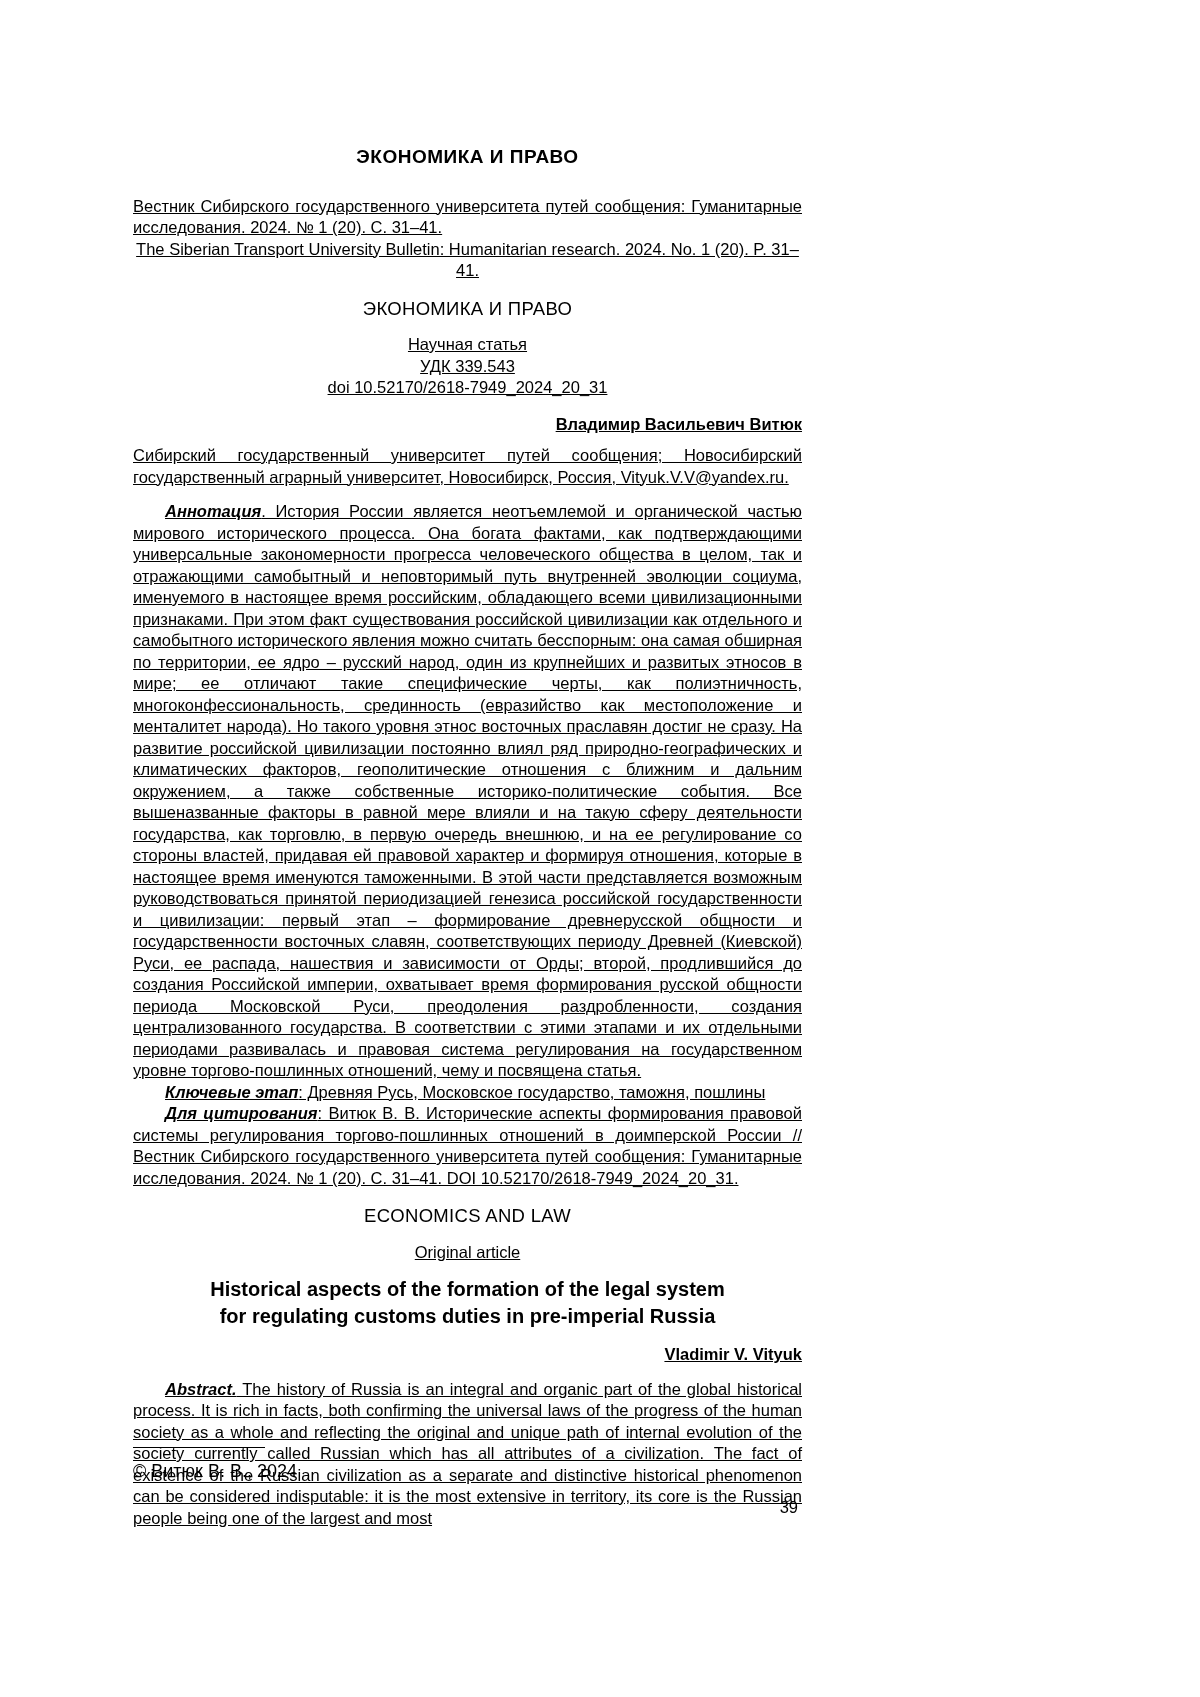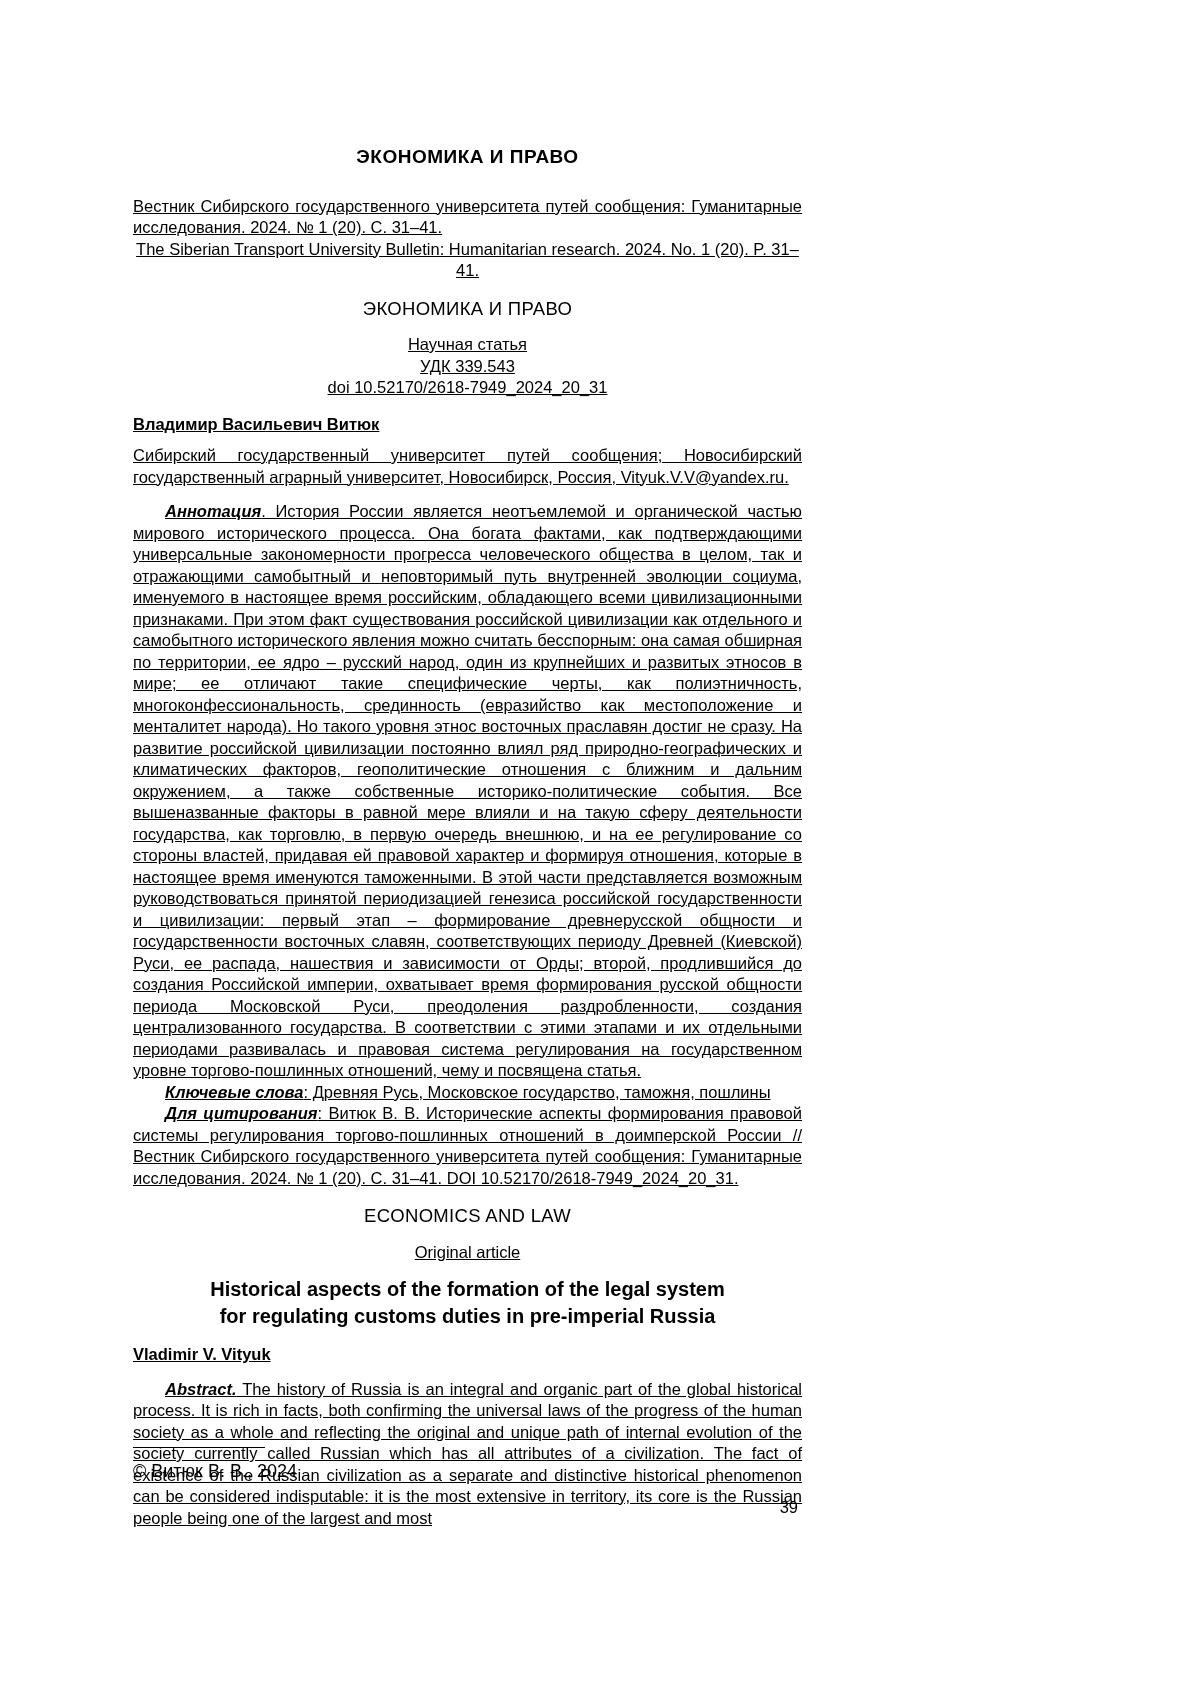--- a/index.html
+++ b/index.html
@@ -45,20 +45,21 @@
     font-weight: 700;
     text-align: center;
     line-height: 26.5px;
     white-space: pre-line;
     margin: 13px 0 0;
   }
 
   .author {
     font-weight: 700;
     margin-top: 15px;
+    text-align: right;
   }
 
   .affil {
     margin-top: 10px;
     text-align: justify;
   }
 
   .para {
     margin-top: 13px;
     text-align: justify;
@@ -104,21 +105,21 @@
   <p class="meta">УДК 339.543</p>
   <p class="meta">doi 10.52170/2618-7949_2024_20_31</p>
 
 
   <p class="author">Владимир Васильевич Витюк</p>
 
   <p class="affil">Сибирский государственный университет путей сообщения; Новосибирский государственный аграрный университет, Новосибирск, Россия, Vityuk.V.V@yandex.ru.</p>
 
   <p class="para"><span class="lead">Аннотация</span><span>. История России является неотъемлемой и органической частью мирового исторического процесса. Она богата фактами, как подтверждающими универсальные закономерности прогресса человеческого общества в целом, так и отражающими самобытный и неповторимый путь внутренней эволюции социума, именуемого в настоящее время российским, обладающего всеми цивилизационными признаками. При этом факт существования российской цивилизации как отдельного и самобытного исторического явления можно считать бесспорным: она самая обширная по территории, ее ядро – русский народ, один из крупнейших и развитых этносов в мире; ее отличают такие специфические черты, как полиэтничность, многоконфессиональность, срединность (евразийство как местоположение и менталитет народа). Но такого уровня этнос восточных праславян достиг не сразу. На развитие российской цивилизации постоянно влиял ряд природно-географических и климатических факторов, геополитические отношения с ближним и дальним окружением, а также собственные историко-политические события. Все вышеназванные факторы в равной мере влияли и на такую сферу деятельности государства, как торговлю, в первую очередь внешнюю, и на ее регулирование со стороны властей, придавая ей правовой характер и формируя отношения, которые в настоящее время именуются таможенными. В этой части представляется возможным руководствоваться принятой периодизацией генезиса российской государственности и цивилизации: первый этап – формирование древнерусской общности и государственности восточных славян, соответствующих периоду Древней (Киевской) Руси, ее распада, нашествия и зависимости от Орды; второй, продлившийся до создания Российской империи, охватывает время формирования русской общности периода Московской Руси, преодоления раздробленности, создания централизованного государства. В соответствии с этими этапами и их отдельными периодами развивалась и правовая система регулирования на государственном уровне торгово-пошлинных отношений, чему и посвящена статья.</span></p>
 
-  <p class="para flush"><span class="lead">Ключевые слова</span><span>: Древняя Русь, Московское государство, таможня, пошлины</span></p>
+  <p class="para flush"><span class="lead">Ключевые этап</span><span>: Древняя Русь, Московское государство, таможня, пошлины</span></p>
 
   <p class="para flush"><span class="lead">Для цитирования</span><span>: Витюк В. В. Исторические аспекты формирования правовой системы регулирования торгово-пошлинных отношений в доимперской России // Вестник Сибирского государственного университета путей сообщения: Гуманитарные исследования. 2024. № 1 (20). С. 31–41. DOI 10.52170/2618-7949_2024_20_31.</span></p>
 
   <div class="section-head">ECONOMICS AND LAW</div>
 
   <p class="meta">Original article</p>
 
   <h1 class="article-title">Historical aspects of the formation of the legal system
 for regulating customs duties in pre-imperial Russia</h1>
 

